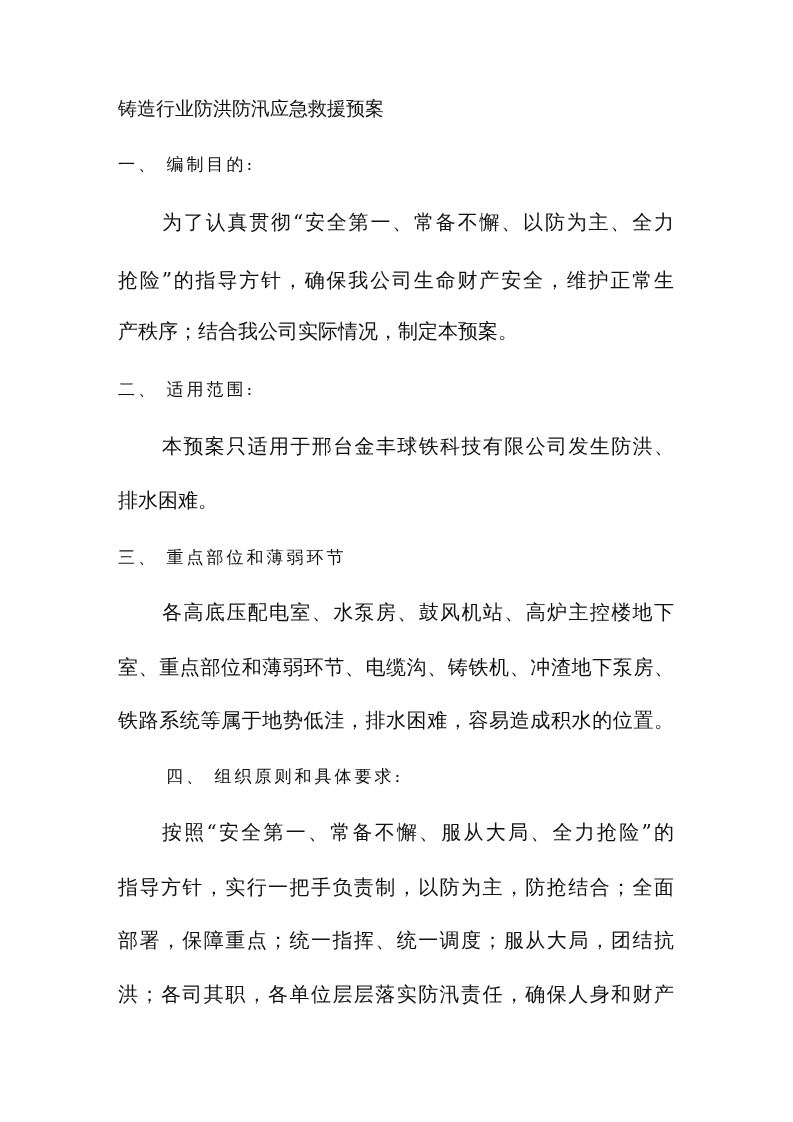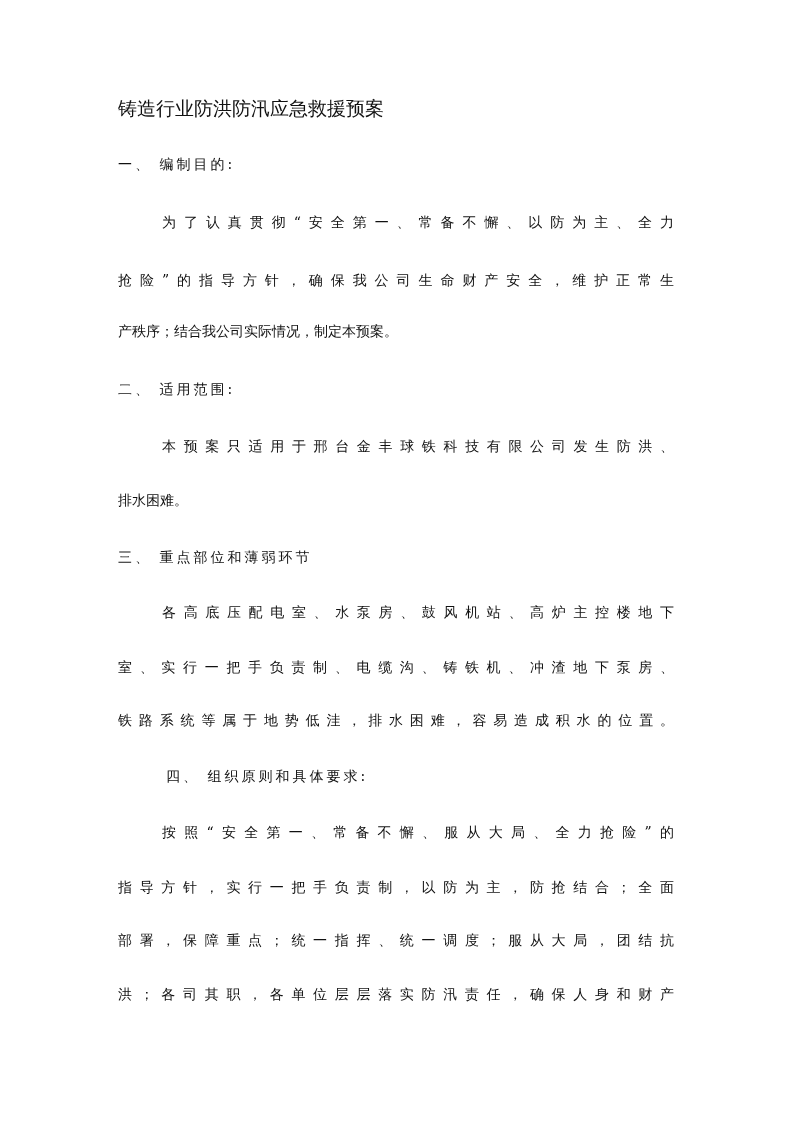--- a/index.html
+++ b/index.html
@@ -1,41 +1,41 @@
 <!DOCTYPE html>
 <html><head>
   <meta charset="utf-8">
   <style>
     html, body { margin: 0; padding: 0; background: #ffffff; }
     body { width: 793px; height: 1122px; position: relative; overflow: hidden;
            font-family: "DejaVu Serif", "Liberation Serif", serif; color: #111; }
-    .line { position: absolute; left: 118px; white-space: nowrap; font-size: 14px; line-height: 24px; }
+    .line { position: absolute; left: 118px; white-space: nowrap; font-size: 20px; line-height: 24px; }
     .title { font-family: "DejaVu Sans", "Liberation Sans", sans-serif; font-size: 19px; }
-    .heading { font-size: 14px; letter-spacing: 3px; }
+    .heading { font-size: 17px; letter-spacing: 3px; }
     .just { width: 556px; text-align: justify; text-align-last: justify; }
     .indent { left: 162px; width: 512px; }
   </style>
 </head>
 <body>
 
 <div>
   <div class="line title" style="top:97px;font-family:Liberation Serif, serif;">铸造行业防洪防汛应急救援预案</div>
 
   <div class="line heading" style="top:152px;">一、 编制目的:</div>
   <div class="line just indent" style="top:210px;">为了认真贯彻“安全第一、常备不懈、以防为主、全力</div>
   <div class="line just" style="top:268px;">抢险”的指导方针，确保我公司生命财产安全，维护正常生</div>
   <div class="line" style="top:319px;">产秩序；结合我公司实际情况，制定本预案。</div>
 
   <div class="line heading" style="top:377px;">二、 适用范围:</div>
   <div class="line just indent" style="top:434px;">本预案只适用于邢台金丰球铁科技有限公司发生防洪、</div>
   <div class="line" style="top:488px;">排水困难。</div>
 
   <div class="line heading" style="top:545px;">三、 重点部位和薄弱环节</div>
   <div class="line just indent" style="top:600px;">各高底压配电室、水泵房、鼓风机站、高炉主控楼地下</div>
-  <div class="line just" style="top:655px;">室、实行一把手负责制、电缆沟、铸铁机、冲渣地下泵房、</div>
+  <div class="line just" style="top:655px;">室、重点部位和薄弱环节、电缆沟、铸铁机、冲渣地下泵房、</div>
   <div class="line just" style="top:708px;">铁路系统等属于地势低洼，排水困难，容易造成积水的位置。</div>
 
   <div class="line heading" style="top:764px;margin-left:48px;">四、 组织原则和具体要求:</div>
   <div class="line just indent" style="top:820px;">按照“安全第一、常备不懈、服从大局、全力抢险”的</div>
   <div class="line just" style="top:828px;margin-top:47px;">指导方针，实行一把手负责制，以防为主，防抢结合；全面</div>
   <div class="line just" style="top:928px;">部署，保障重点；统一指挥、统一调度；服从大局，团结抗</div>
   <div class="line just" style="top:982px;">洪；各司其职，各单位层层落实防汛责任，确保人身和财产</div>
 </div>
 
 </body></html>

